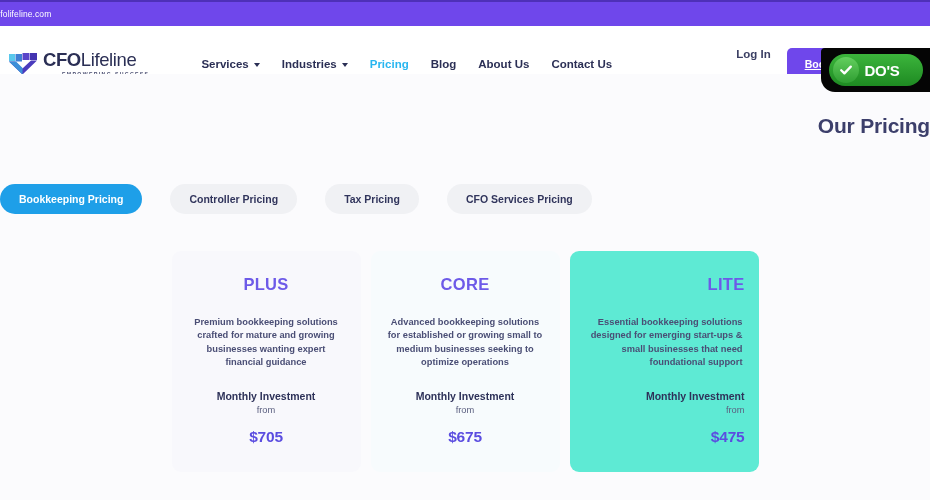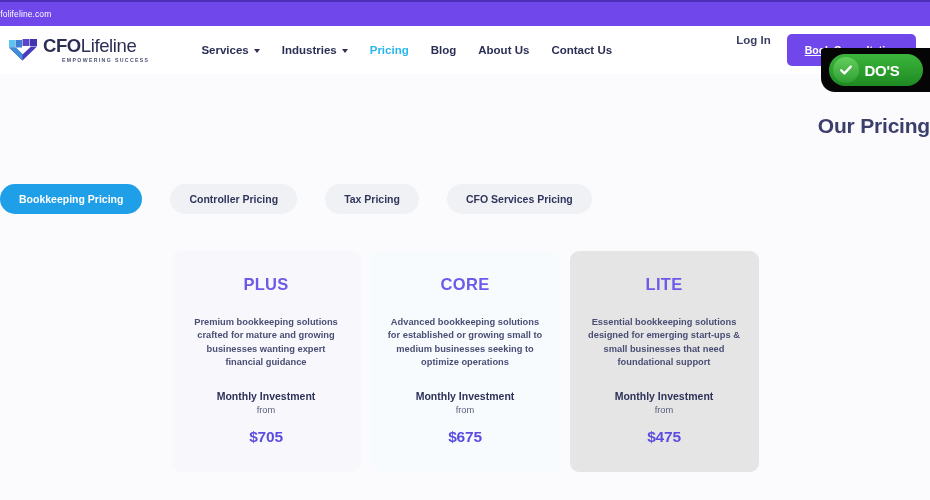--- a/index.html
+++ b/index.html
@@ -37,21 +37,21 @@
   .url-top-edge {
     position: absolute;
     top: 0; left: 0;
     width: 930px; height: 2px;
     background: #4e30b8;
   }
 
   
   .site-header {
     position: absolute;
-    top: 26px;
+    top: 40px;
     left: 0;
     width: 930px;
     height: 48px;
     background: #ffffff;
     display: flex;
     align-items: center;
     padding: 0 14px 0 8px;
   }
 
   .logo {
@@ -182,21 +182,21 @@
     margin-top: 37px;
   }
   .card {
     width: 189px;
     background: #f8f8fc;
     border-radius: 9px;
     padding: 24px 14px 26px 14px;
     text-align: center;
   }
   .card.core { background: #f7fbfd; }
-  .card.lite { background: #e5e5e5; }
+  .card.lite { background: #5eead4; text-align: right; }
 
   .card-title {
     font-size: 16.5px;
     font-weight: bold;
     letter-spacing: .3px;
     color: #6d5ae8;
     margin-bottom: 22px;
   }
   .card-desc {
     font-size: 9.3px;

